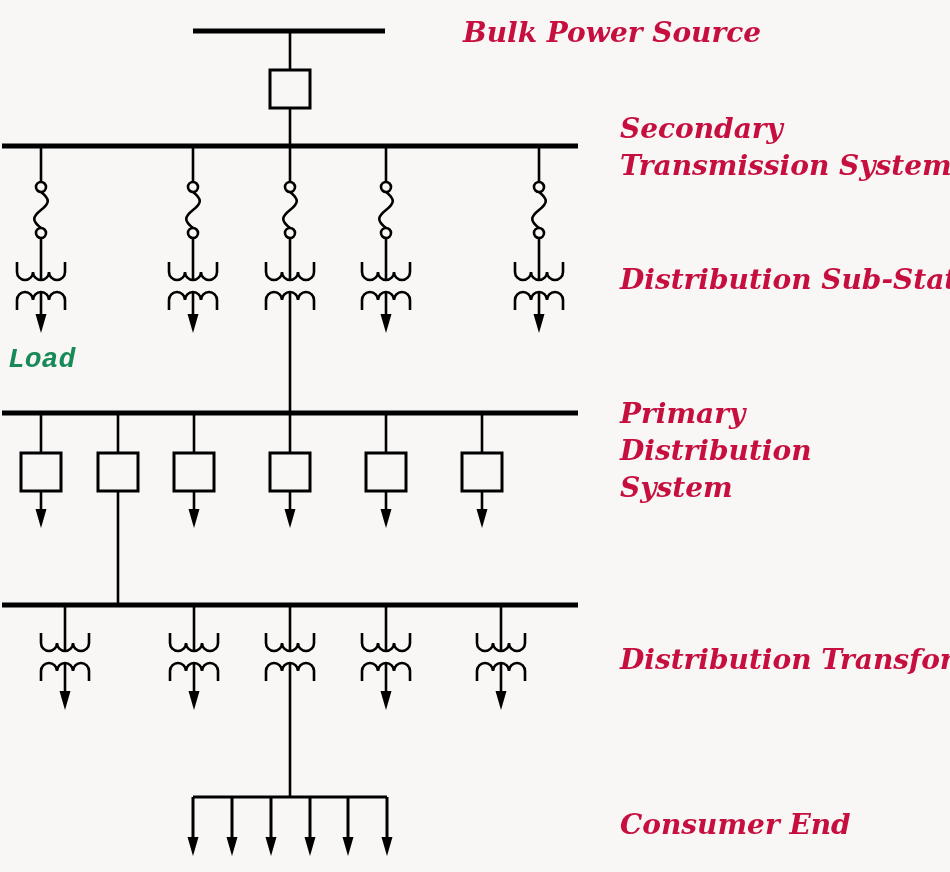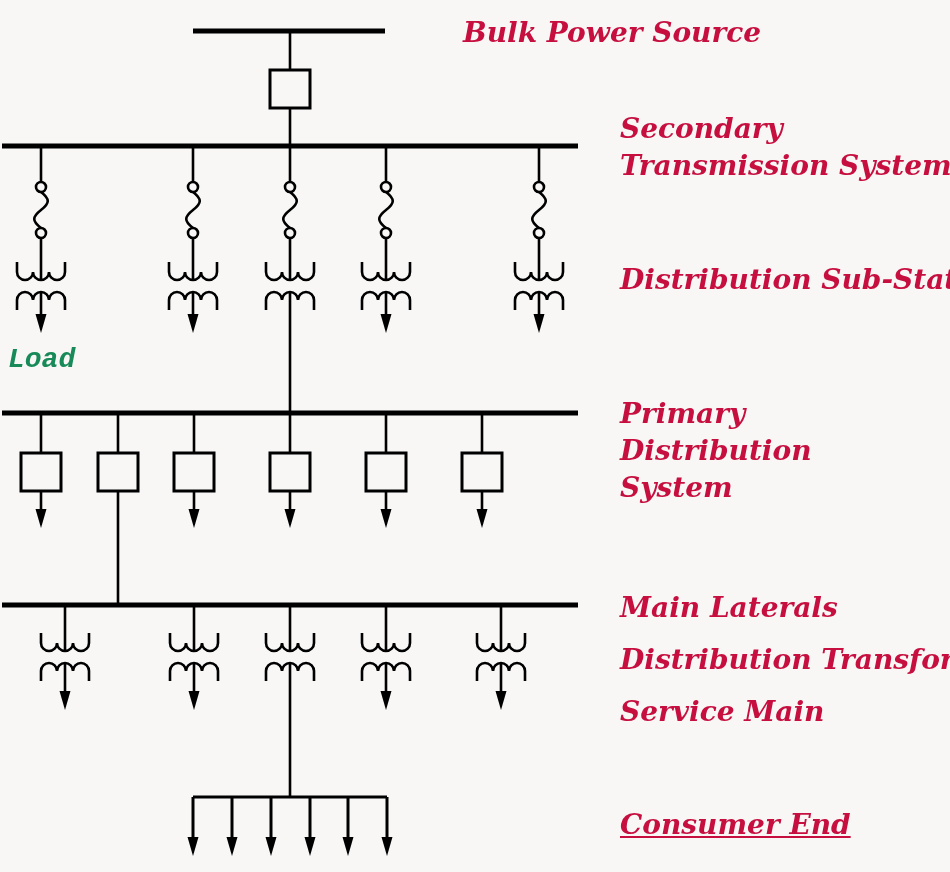--- a/index.html
+++ b/index.html
@@ -189,20 +189,18 @@
   <div class="lbl" style="left:463px; top:14px;">Bulk Power Source</div>
 
   <div class="lbl wrap w340" style="left:620px; top:110px;">Secondary Transmission System</div>
 
   <div class="lbl" style="left:620px; top:261px;">Distribution Sub-Station</div>
 
   <div class="lbl green" style="left:8px; top:341px;font-family:Liberation Mono, monospace;">Load</div>
 
   <div class="lbl wrap w310" style="left:620px; top:395px;">Primary Distribution System</div>
 
-  <div class="lbl" style="left:620px; top:589px;">Main Laterals</div>
 
   <div class="lbl" style="left:620px; top:641px;">Distribution Transformer</div>
 
-  <div class="lbl" style="left:620px; top:693px;">Service Main</div>
-
-  <div class="lbl" style="left:620px; top:806px;text-decoration:underline;">Consumer End</div>
+
+  <div class="lbl" style="left:620px; top:806px;">Consumer End</div>
 </div>
 
 </body></html>

